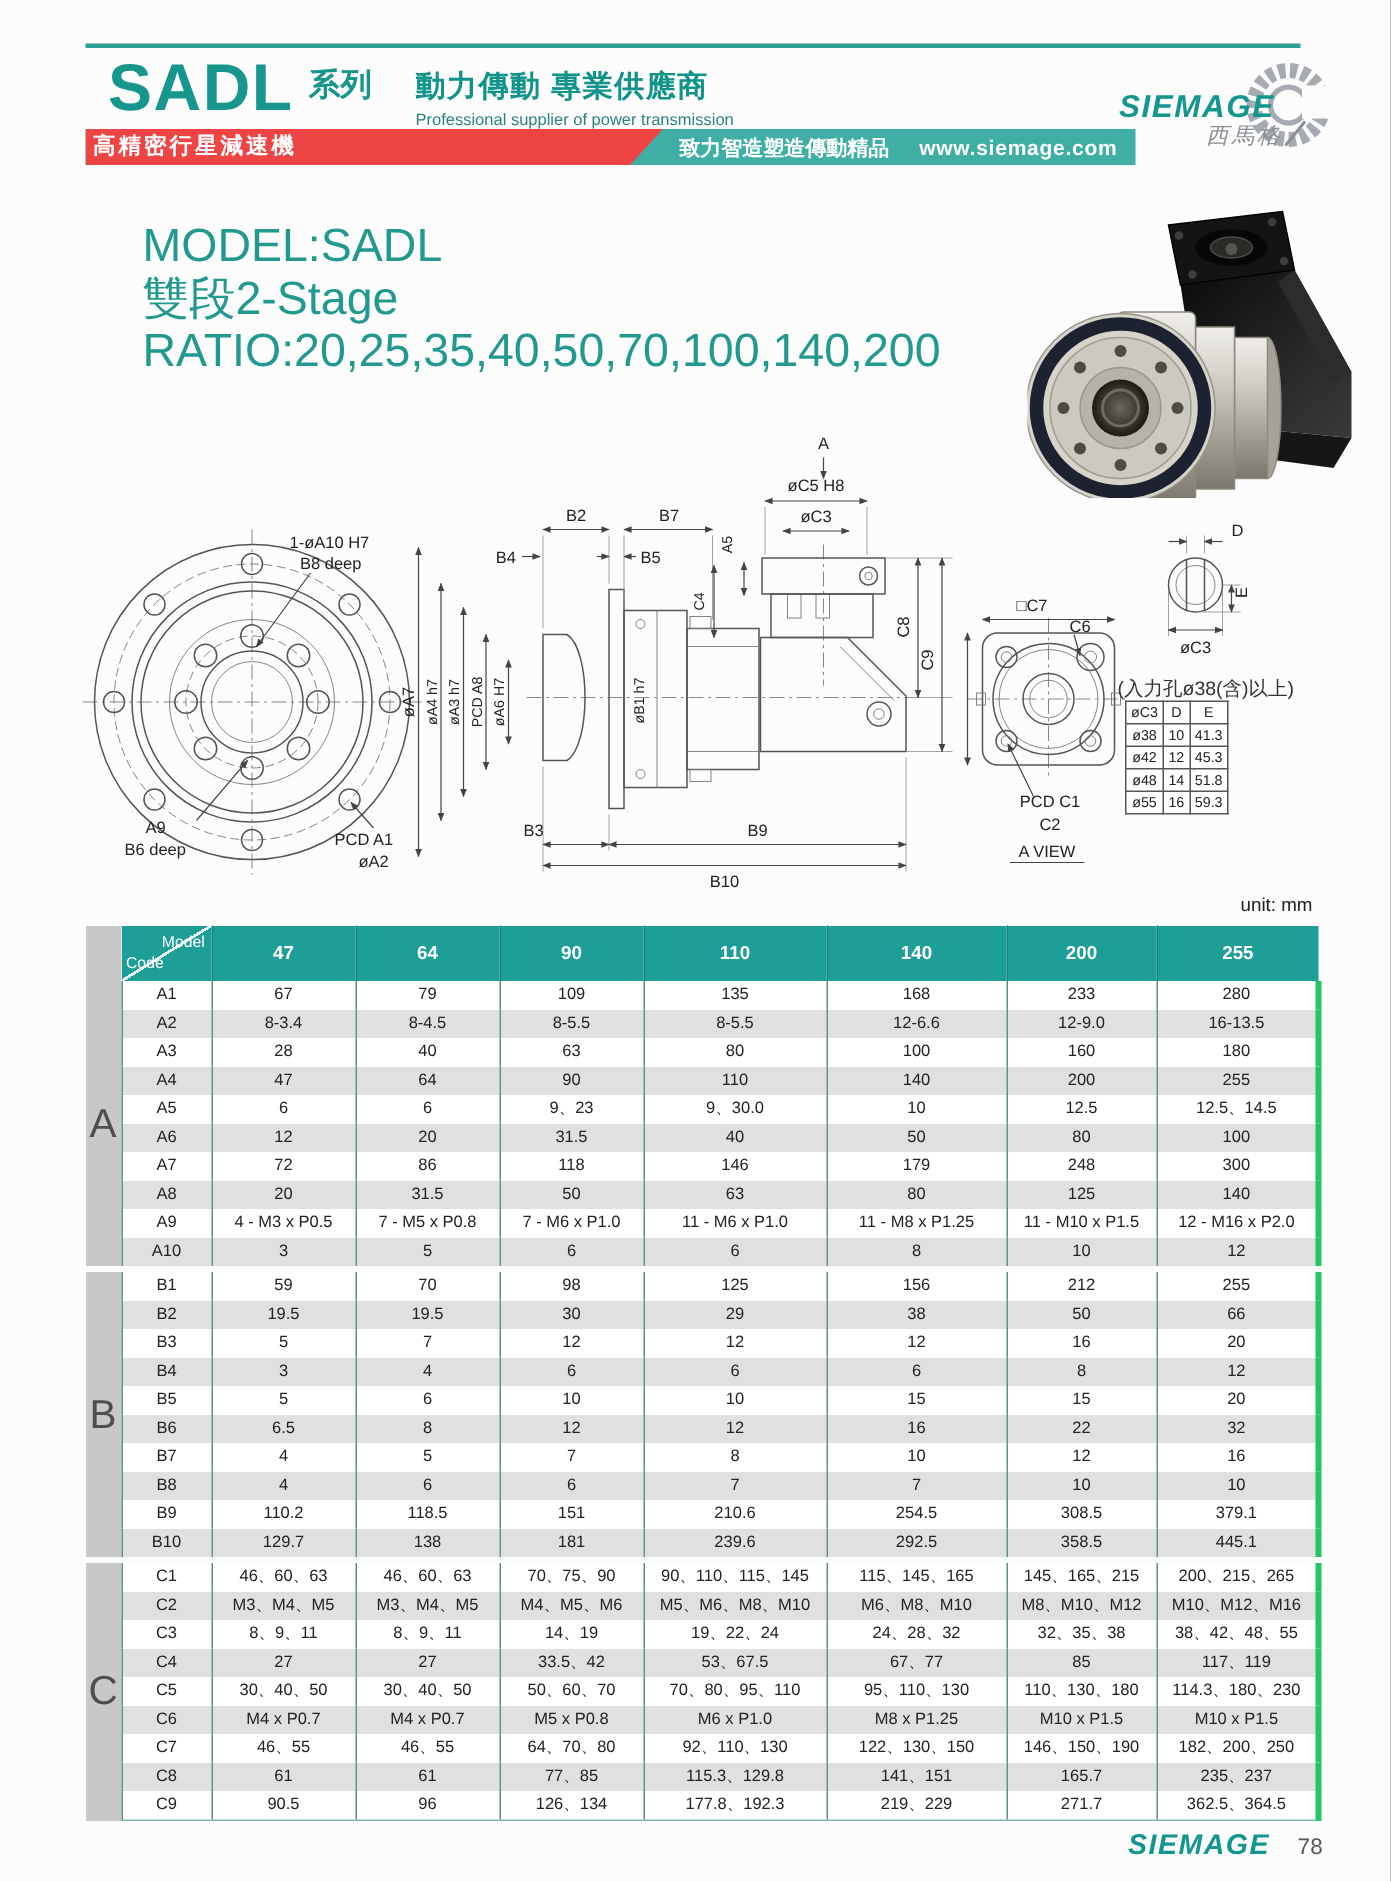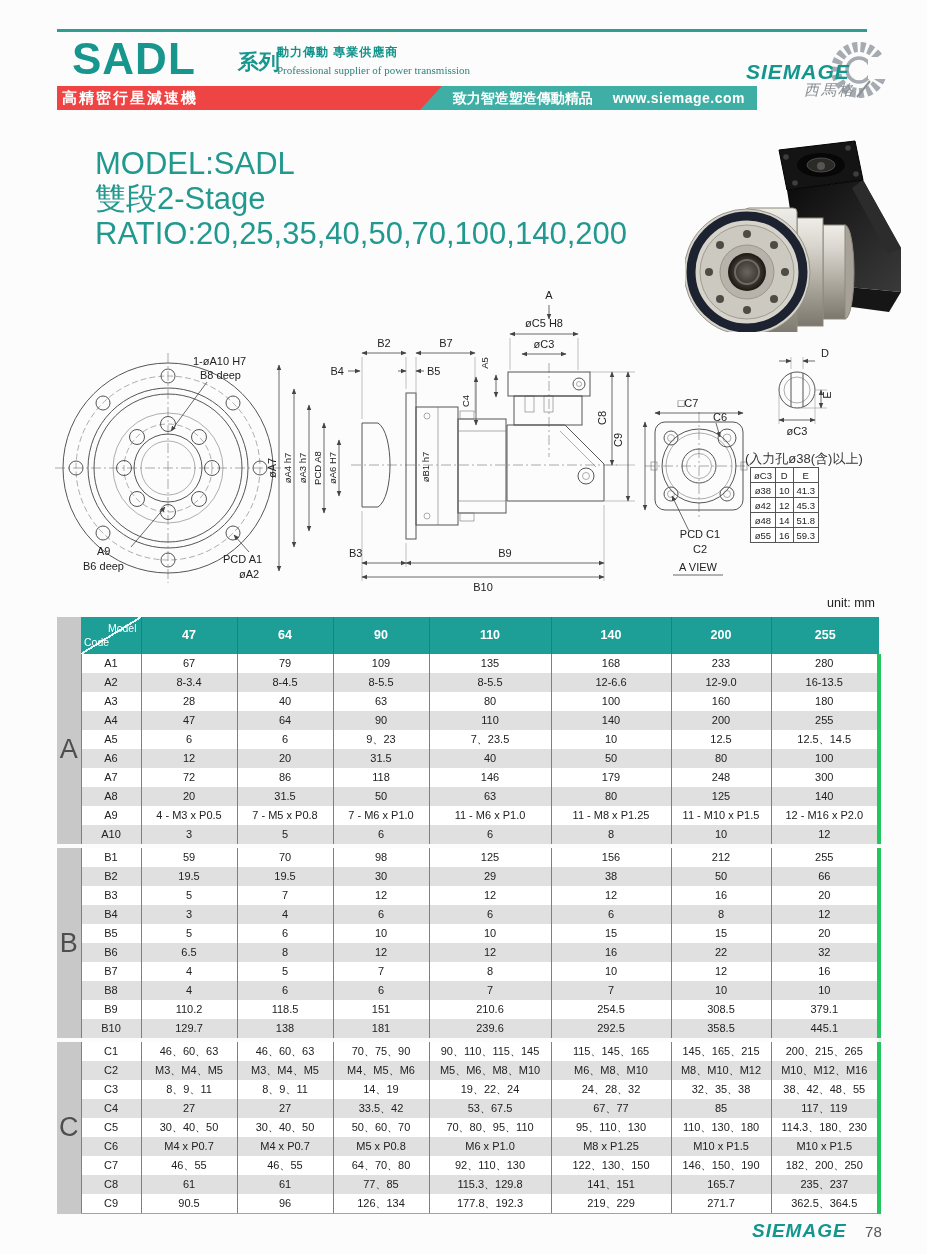--- a/index.html
+++ b/index.html
@@ -1,25 +1,25 @@
 <!DOCTYPE html>
 <html><head>
 <meta charset="utf-8">
 <style>
   html,body{margin:0;padding:0;background:#9a9a9a;}
   .page{position:relative;width:927px;height:1254px;margin:0 auto;background:#fcfcfc;
         font-family:"Liberation Sans",sans-serif;overflow:hidden;}
   
   .top-rule{position:absolute;left:57px;top:29px;width:810px;height:3px;background:#2b9e96;}
-  .series-title{position:absolute;left:72px;top:36px;color:#17968e;display:flex;align-items:flex-end;gap:32px;}
+  .series-title{position:absolute;left:72px;top:36px;color:#17968e;display:flex;align-items:center;}
   .series-main{font-size:44px;font-weight:bold;letter-spacing:1px;line-height:46px;}
   .series-suffix{font-size:21px;font-weight:bold;margin-left:10px;padding-bottom:6px;}
   .slogan{position:absolute;left:277px;top:44px;}
-  .slogan-zh{font-size:12px;font-weight:bold;color:#10938b;letter-spacing:1px;}
-  .slogan-en{font-size:11px;color:#2e837d;margin-top:3px;font-family:Liberation Serif, serif;}
+  .slogan-zh{font-size:20px;font-weight:bold;color:#10938b;letter-spacing:1px;}
+  .slogan-en{font-size:11px;color:#2e837d;margin-top:3px;}
   .band{position:absolute;left:57px;top:86px;width:700px;height:24px;background:#3fafa6;}
   .band-left{position:absolute;left:0;top:0;width:385px;height:24px;background:#ef4444;
              clip-path:polygon(0 0,100% 0,calc(100% - 22px) 100%,0 100%);
              color:#fff;font-family:"Liberation Serif",serif;font-weight:bold;font-size:15px;
              line-height:24px;padding-left:5px;box-sizing:border-box;letter-spacing:2px;}
   .band-right{position:absolute;right:12px;top:0;height:24px;line-height:24px;color:#fff;
               font-size:14px;font-weight:bold;white-space:nowrap;}
   .band-right .site{margin-left:16px;letter-spacing:0.5px;margin-top:10px;}
   .logo{position:absolute;left:812px;top:33px;width:105px;height:78px;}
   .logo-gear{position:absolute;left:0;top:0;}
@@ -452,21 +452,21 @@
           <td>110</td>
           <td>140</td>
           <td>200</td>
           <td>255</td>
         </tr>
         <tr class="even">
           <td class="code-cell">A5</td>
           <td>6</td>
           <td>6</td>
           <td>9、23</td>
-          <td>7、23.5</td>
+          <td>9、30.0</td>
           <td>10</td>
           <td>12.5</td>
           <td>12.5、14.5</td>
         </tr>
         <tr class="odd">
           <td class="code-cell">A6</td>
           <td>12</td>
           <td>20</td>
           <td>31.5</td>
           <td>40</td>

